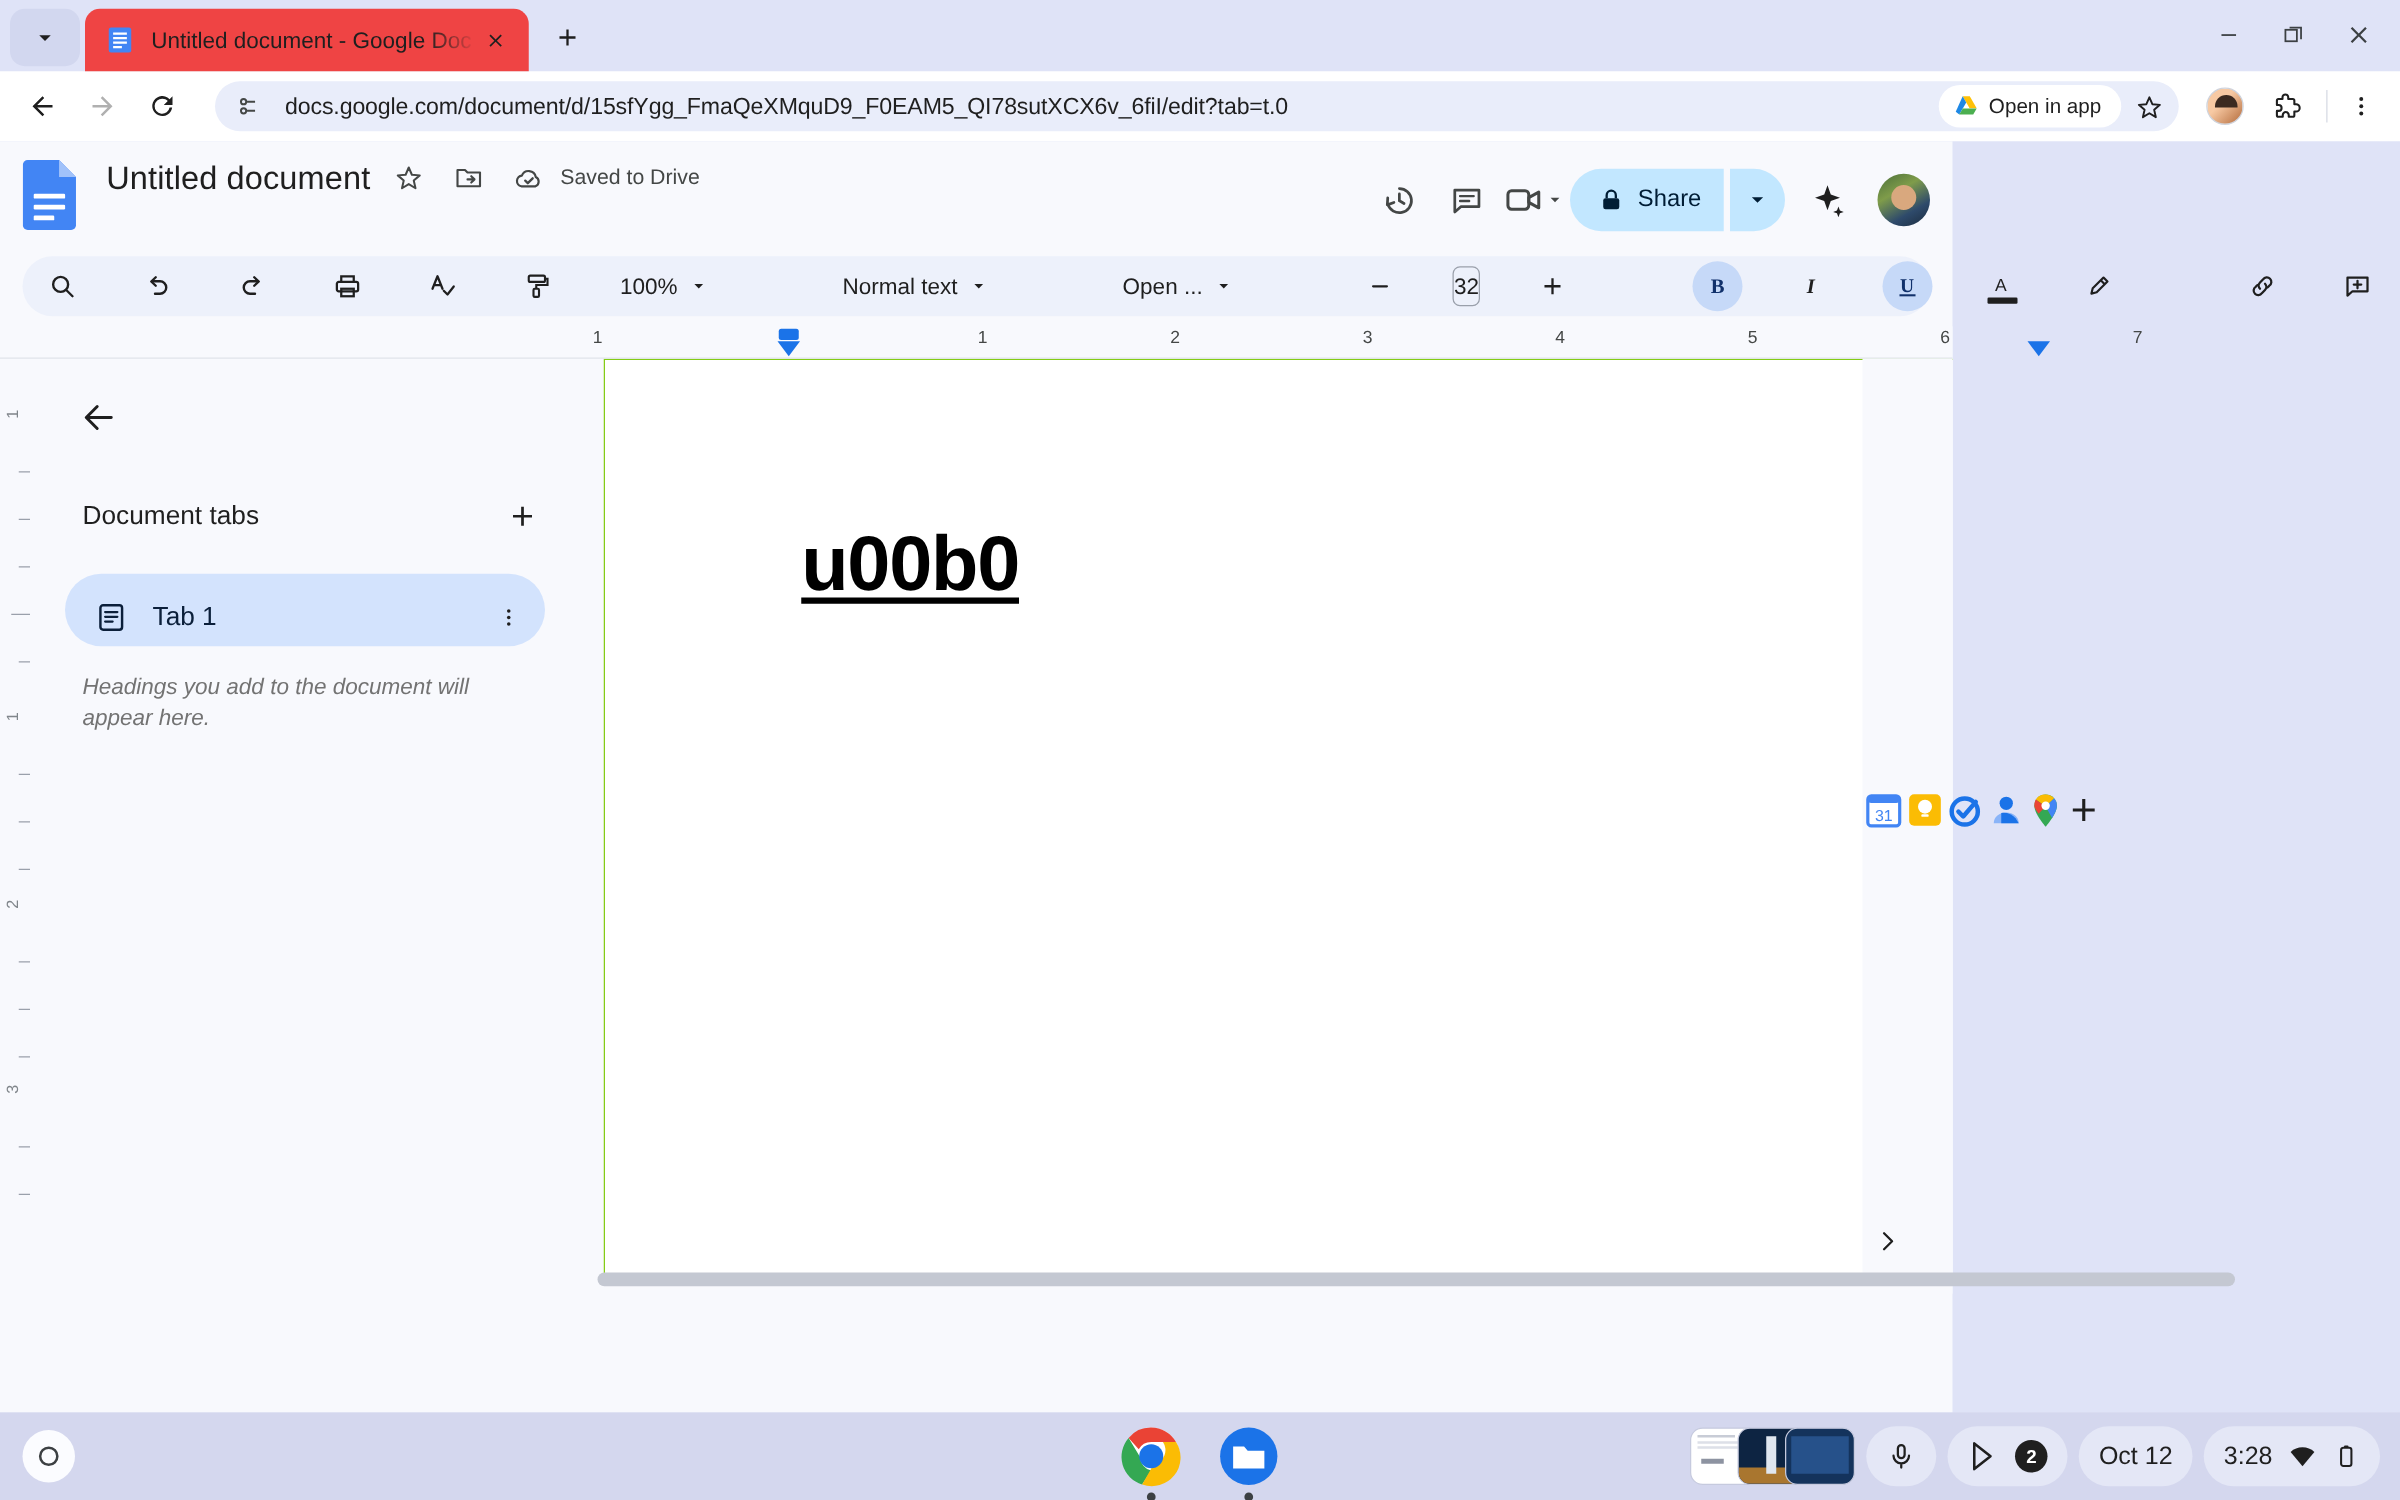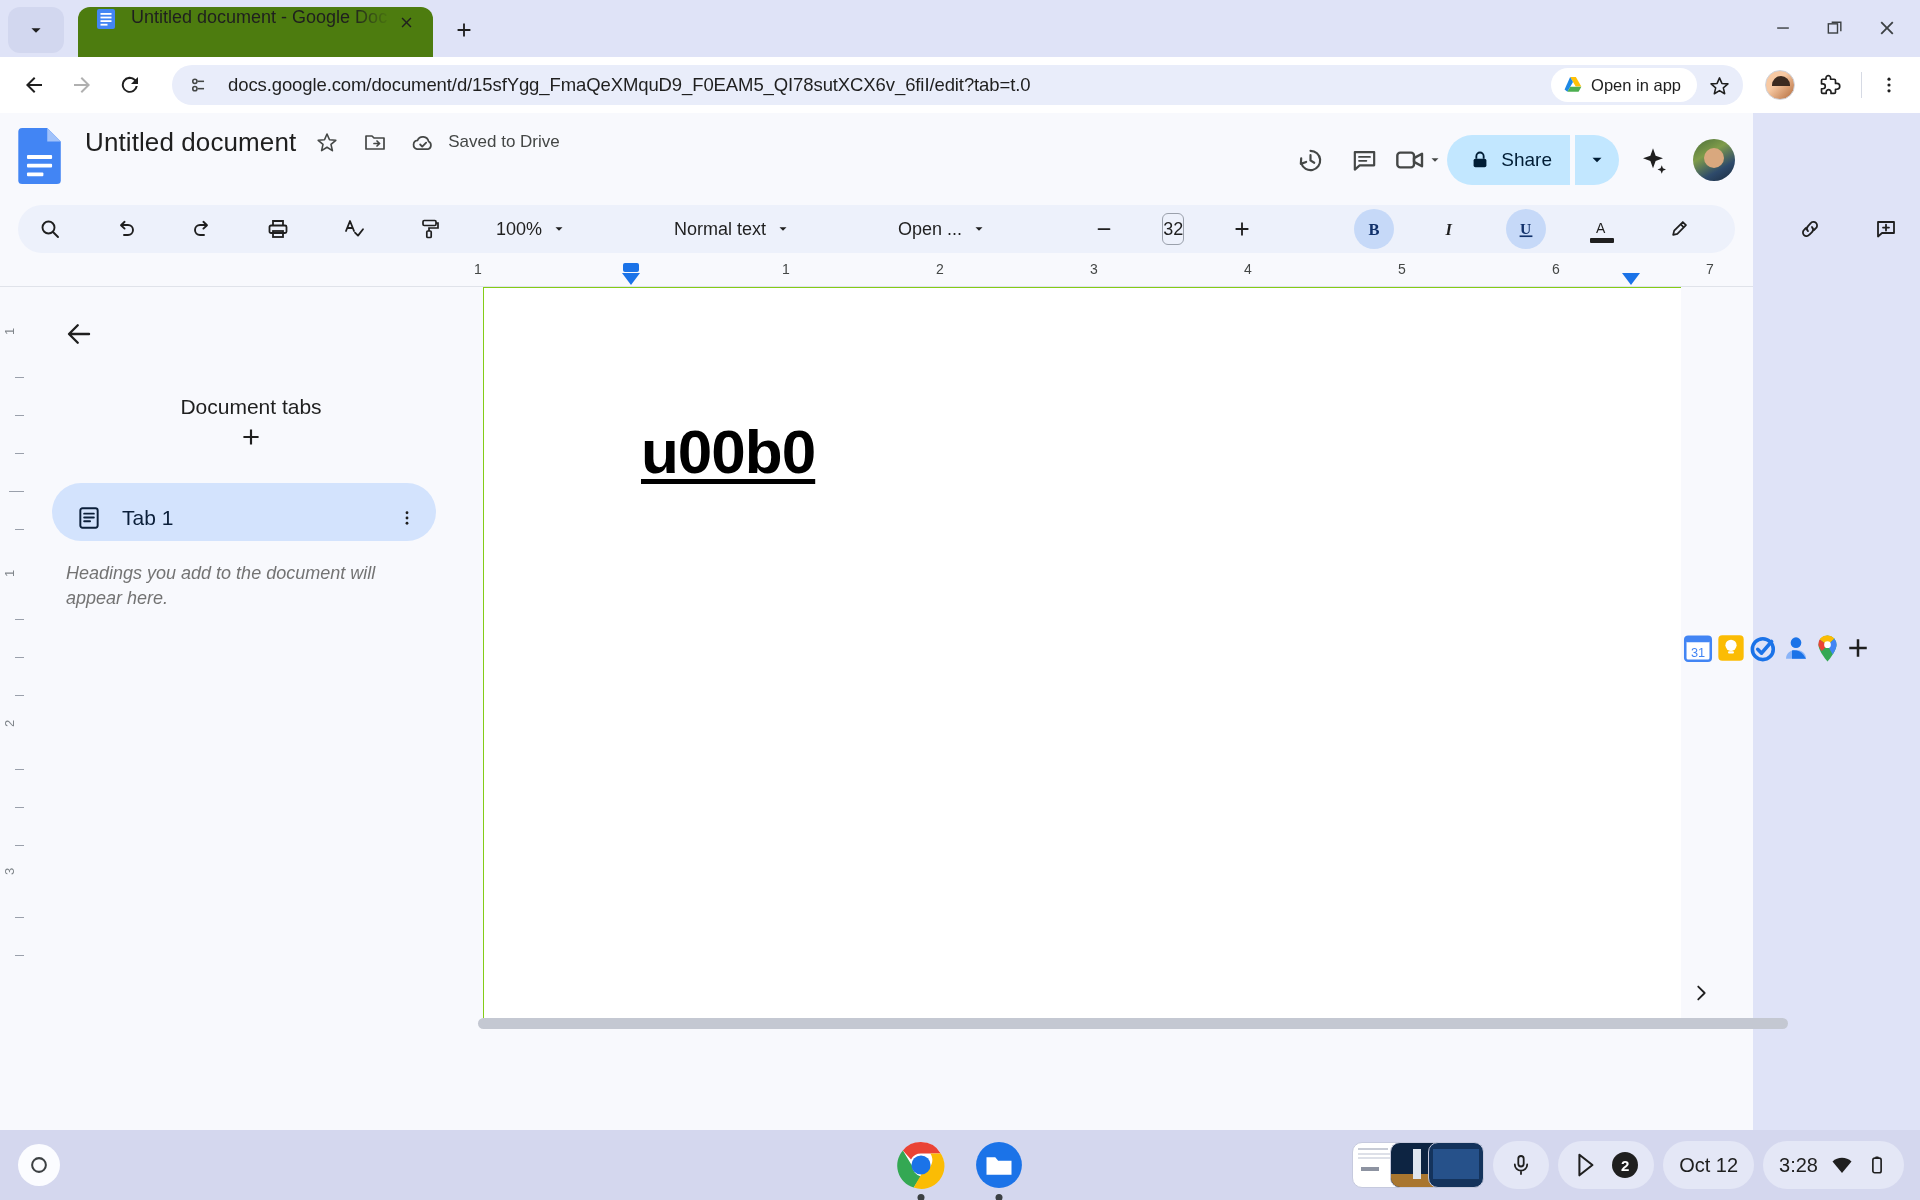--- a/index.html
+++ b/index.html
@@ -24,25 +24,25 @@
     padding-left: 8px;
   }
   .tabsearch {
     width: 56px; height: 46px; margin-bottom: 4px;
     border-radius: 12px; background: #d2d7ef;
     display: flex; align-items: center; justify-content: center;
     cursor: pointer;
   }
   .tabsearch svg { width: 22px; height: 22px; }
   .tab {
-    margin-left: 14px; margin-bottom: 0;
+    margin-left: 4px; margin-bottom: 0;
     height: 50px; width: 355px;
-    background: #4d7c0f;
+    background: #ef4444;
     border-radius: 12px 12px 0 0;
-    display: flex; align-items: flex-start;
+    display: flex; align-items: center;
     padding: 0 12px 0 16px;
     position: relative;
   }
   .tab-favicon { width: 24px; height: 24px; flex: 0 0 24px; }
   .tab-title {
     margin-left: 13px;
     font-size: 18px; color: #1f1f1f;
     white-space: nowrap; overflow: hidden;
     flex: 1;
     -webkit-mask-image: linear-gradient(to right, #000 85%, transparent 100%);
@@ -114,21 +114,21 @@
   }
   .ext-puzzle { width: 38px; height: 38px; margin-left: 14px;
     display:flex; align-items:center; justify-content:center; cursor:pointer; }
   .omni-sep { width:1px; height:26px; background:#d6dae4; margin: 0 6px 0 14px; }
   .kebab { width: 34px; height: 38px; margin-left: 4px;
     display:flex; align-items:center; justify-content:center; cursor:pointer; }
 
   
   .docs-app {
     position: absolute; left: 0; top: 113px;
-    width: 1753px; height: 1017px;
+    width: 1562px; height: 1017px;
     background: #f8f9fd;
   }
 
   
   .docs-header { display: flex; padding: 12px 18px 0 18px; height: 86px; }
   .docs-logo { width: 45px; height: 56px; flex: 0 0 45px; margin-top: 3px; }
   .docs-headmid { margin-left: 22px; flex: 1; }
   .docs-title-row { display: flex; align-items: center; height: 34px; }
   .docs-title {
     font-size: 26px; color: #1f1f1f; letter-spacing: 0.1px;
@@ -225,21 +225,20 @@
   
   .docs-body { position: relative; display: flex; height: 748px; }
 
   
   .tabs-pane { width: 470px; flex: 0 0 470px; padding: 18px 24px 0 40px; }
   .back-btn { width: 42px; height: 42px; display:flex; align-items:center;
     justify-content:center; cursor:pointer; margin: 8px 0 0 18px; }
   .tabs-head {
     display: flex; align-items: center; justify-content: space-between;
     margin: 40px 10px 0 26px;
-    flex-direction: column;
   }
   .tabs-head-title { font-size: 21px; color: #1f1f1f; font-weight: 500; }
   .add-tab { width: 36px; height: 36px; display:flex; align-items:center;
     justify-content:center; cursor:pointer; }
   .tab-chip {
     margin: 28px 10px 0 12px; height: 58px;
     background: #d3e3fd; border-radius: 29px;
     display: flex; align-items: center; padding: 11px 12px 0 24px; cursor: pointer;
   }
   .tab-chip-label { font-size: 21px; color: #0b1f3a; margin-left: 20px; flex: 1; }

